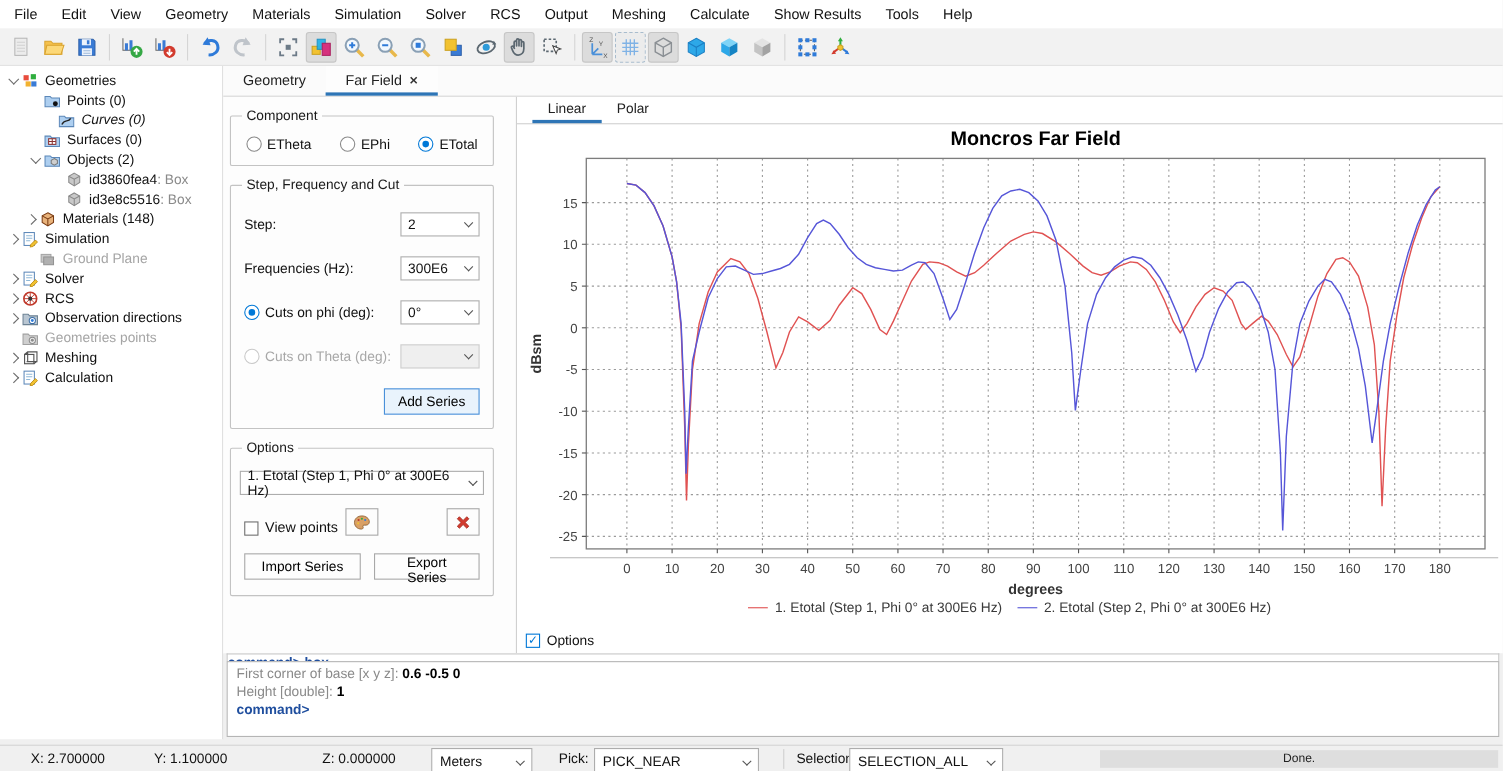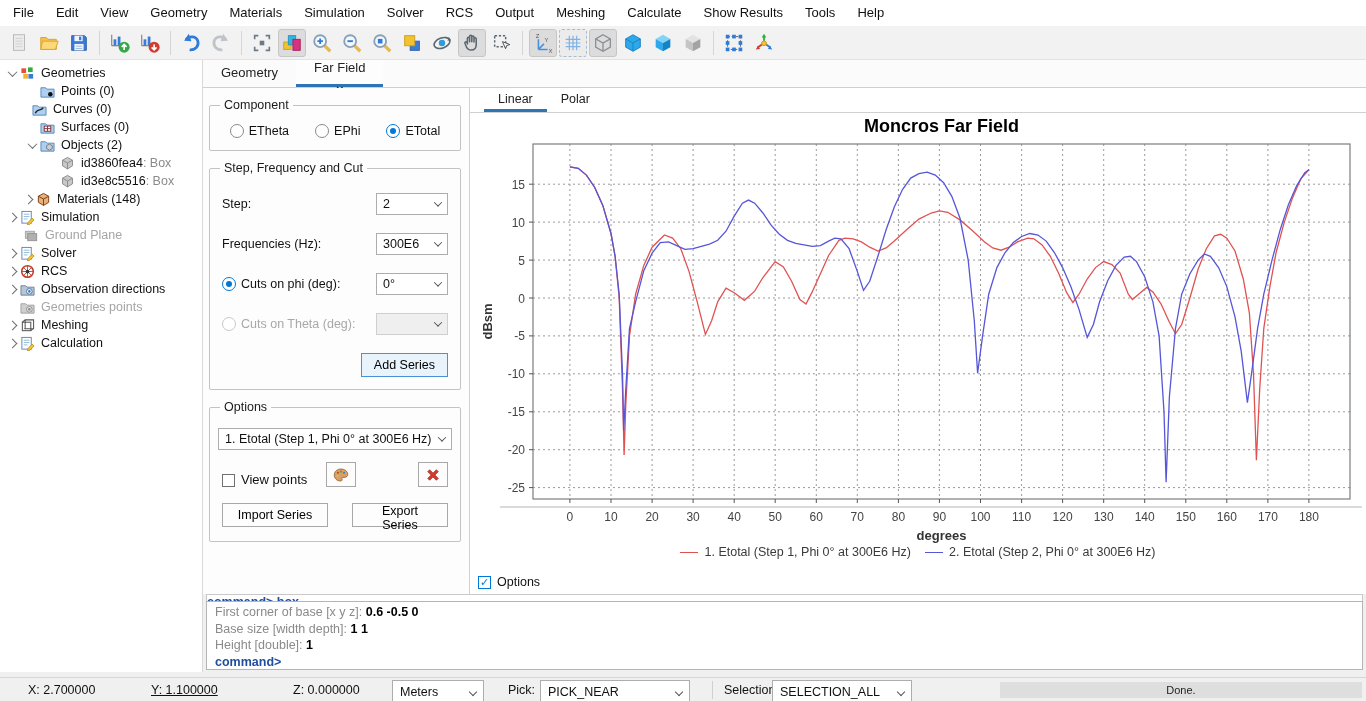--- a/index.html
+++ b/index.html
@@ -34,28 +34,28 @@
   .tree-ico svg { width:15px; height:15px; }
   .tree-label { margin-left:3px; }
   .tree-suffix { color:#8a8a8a; }
   .tree-row.disabled .tree-label { color:#a5a5a5; }
 
   
   #workspace { position:absolute; left:203px; top:60px; width:1163px; height:534px; background:#fbfbfb; }
   #doc-tabs { height:28px; display:flex; border-bottom:1px solid #d0d0d0; background:#fbfbfb; }
   .doc-tab { padding:0 18px; display:flex; align-items:center; gap:7px; font-size:13px; color:#222;
     border-bottom:3px solid transparent; }
-  .doc-tab.active { border-bottom-color:#2e75b6; font-weight:400; background:#fdfdfd;flex-direction:column; }
+  .doc-tab.active { border-bottom-color:#2e75b6; font-weight:400; background:#fdfdfd; }
   .tab-close { font-weight:bold; font-size:13px; color:#333; }
 
   #content { position:absolute; top:28px; left:0; right:0; bottom:0; display:flex; }
 
   
   #controls { width:267px; flex:0 0 267px; background:#fdfdfd; border-right:1px solid #d0d0d0;
-    padding:8px 8px 0 6px; }
+    padding:8px 20px 0 6px; }
   fieldset { border:1px solid #c3c3c3; border-radius:2px; margin:2px 0 10px 0; padding:8px 8px 10px 8px; }
   legend { font-size:12.5px; color:#1a1a1a; padding:0 4px; margin-left:2px; }
   .radio-row { display:flex; align-items:center; justify-content:center; gap:26px; padding:4px 0 2px 0; }
   .radio { display:flex; align-items:center; gap:5px; font-size:12.5px; }
   .rb { width:14px; height:14px; border-radius:50%; border:1px solid #8a8a8a; background:#fff; position:relative; }
   .radio.sel .rb { border-color:#0078d7; }
   .radio.sel .rb::after { content:""; position:absolute; left:3px; top:3px; width:6px; height:6px;
     border-radius:50%; background:#0078d7; }
   .radio.disabled { color:#a8a8a8;justify-content:space-between; }
   .radio.disabled .rb { border-color:#c9c9c9; }
@@ -387,21 +387,21 @@
     <div class="tree-row" style="padding-left: 24px;">
       <span class="chev-box"></span>
       <span class="tree-ico">
         <svg viewBox="0 0 16 16">
           <path d="M1 4h5l1.5 1.5H15v8.5H1z" fill="#aecff0" stroke="#5b87b8"></path>
           <circle cx="11" cy="11" r="2.4" fill="#111"></circle>
         </svg>
       </span>
       <span class="tree-label">Points (0)</span>
     </div>
-    <div class="tree-row" style="padding-left: 16px;">
+    <div class="tree-row" style="padding-left: 37px; font-style: italic;">
       <span class="chev-box"></span>
       <span class="tree-ico">
         <svg viewBox="0 0 16 16">
           <path d="M1 4h5l1.5 1.5H15v8.5H1z" fill="#aecff0" stroke="#5b87b8"></path>
           <path d="M3.5 12c2.5-6 6-1.5 8.5-6" stroke="#222" fill="none" stroke-width="1.4"></path>
         </svg>
       </span>
       <span class="tree-label">Curves (0)</span>
     </div>
     <div class="tree-row" style="padding-left: 24px;">
@@ -467,21 +467,21 @@
       </span>
       <span class="tree-ico">
         <svg viewBox="0 0 16 16">
           <rect x="2" y="1.5" width="10" height="12.5" fill="#fff" stroke="#5b87b8"></rect>
           <path d="M4 4.5h6M4 7h6M4 9.5h4" stroke="#8fb8d8"></path>
           <path d="M8.5 13.2l4.5-4.5 2 2-4.5 4.5-2.6.6z" fill="#f2c230" stroke="#b8860b" stroke-width=".8"></path>
         </svg>
       </span>
       <span class="tree-label">Simulation</span>
     </div>
-    <div class="tree-row disabled" style="padding-left: 8px;">
+    <div class="tree-row disabled" style="padding-left: 20px;">
       <span class="chev-box"></span>
       <span class="tree-ico">
         <svg viewBox="0 0 16 16">
           <rect x="1.5" y="3.5" width="9.5" height="7.5" fill="#c9c9c9" stroke="#a5a5a5"></rect>
           <rect x="4" y="6" width="9.5" height="7.5" fill="#b0b0b0" stroke="#939393"></rect>
         </svg>
       </span>
       <span class="tree-label">Ground Plane</span>
     </div>
     <div class="tree-row" style="padding-left: 4px;">
@@ -789,30 +789,29 @@
     </div>
 
   </div>
 </div>
 
 <div id="console">
   <div id="console-clip">command&gt; box</div>
   <div id="console-box">
     <div id="console-lines">
         <div><span class="con-label">First corner of base [x y z]: </span><span class="con-value">0.6 -0.5 0</span></div>
-        <div><span class="con-label">Base size [width depth]: </span><span class="con-value">1 1</span></div>
         <div><span class="con-label">Height [double]: </span><span class="con-value">1</span></div>
       </div>
     <div id="console-prompt">command&gt;</div>
   </div>
 </div>
 
 <div id="statusbar">
   <span class="abs" style="left:28px;">X: 2.700000</span>
-  <span class="abs" style="left:151px;text-decoration:underline;">Y: 1.100000</span>
+  <span class="abs" style="left:140px;">Y: 1.100000</span>
   <span class="abs" style="left:293px;">Z: 0.000000</span>
   <div class="sb-select abs" style="left:392px; width:92px; top:2px;">
     <span>Meters</span>
     <span class="sel-caret" style="width:6px;height:6px;border-right:1.4px solid #555;border-bottom:1.4px solid #555;transform:rotate(45deg);"></span>
   </div>
   <span class="abs" style="left:508px;">Pick:</span>
   <div class="sb-select abs" style="left:540px; width:150px; top:2px;">
     <span>PICK_NEAR</span>
     <span class="sel-caret" style="width:6px;height:6px;border-right:1.4px solid #555;border-bottom:1.4px solid #555;transform:rotate(45deg);"></span>
   </div>

